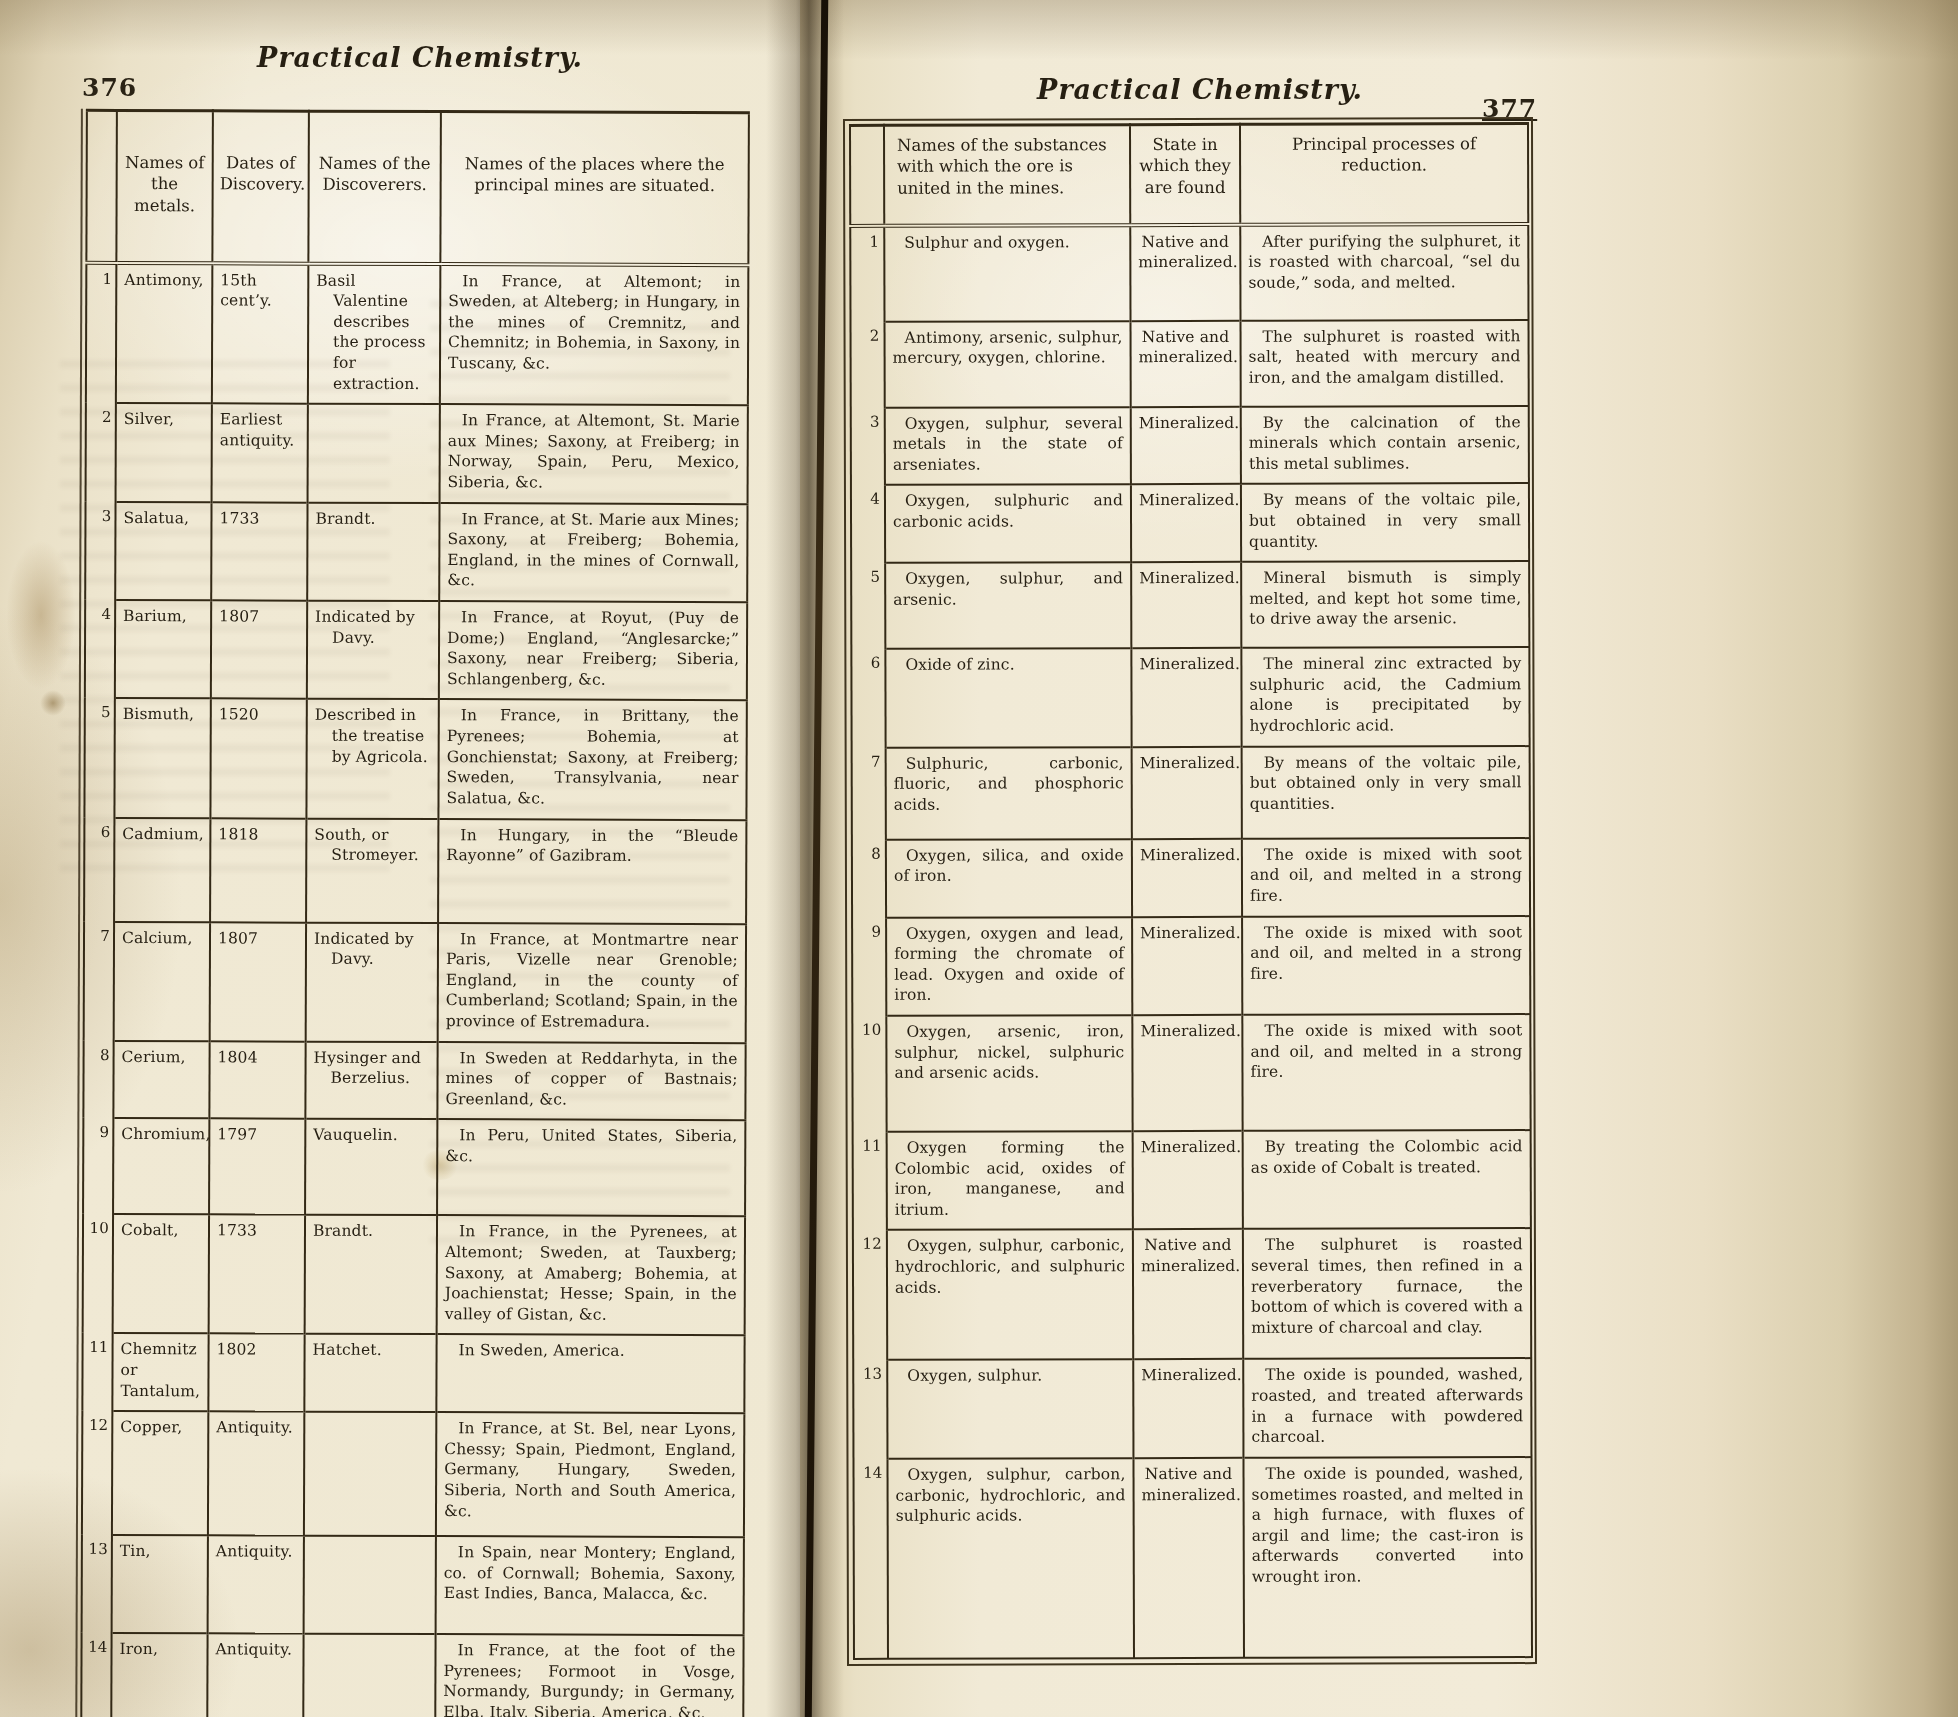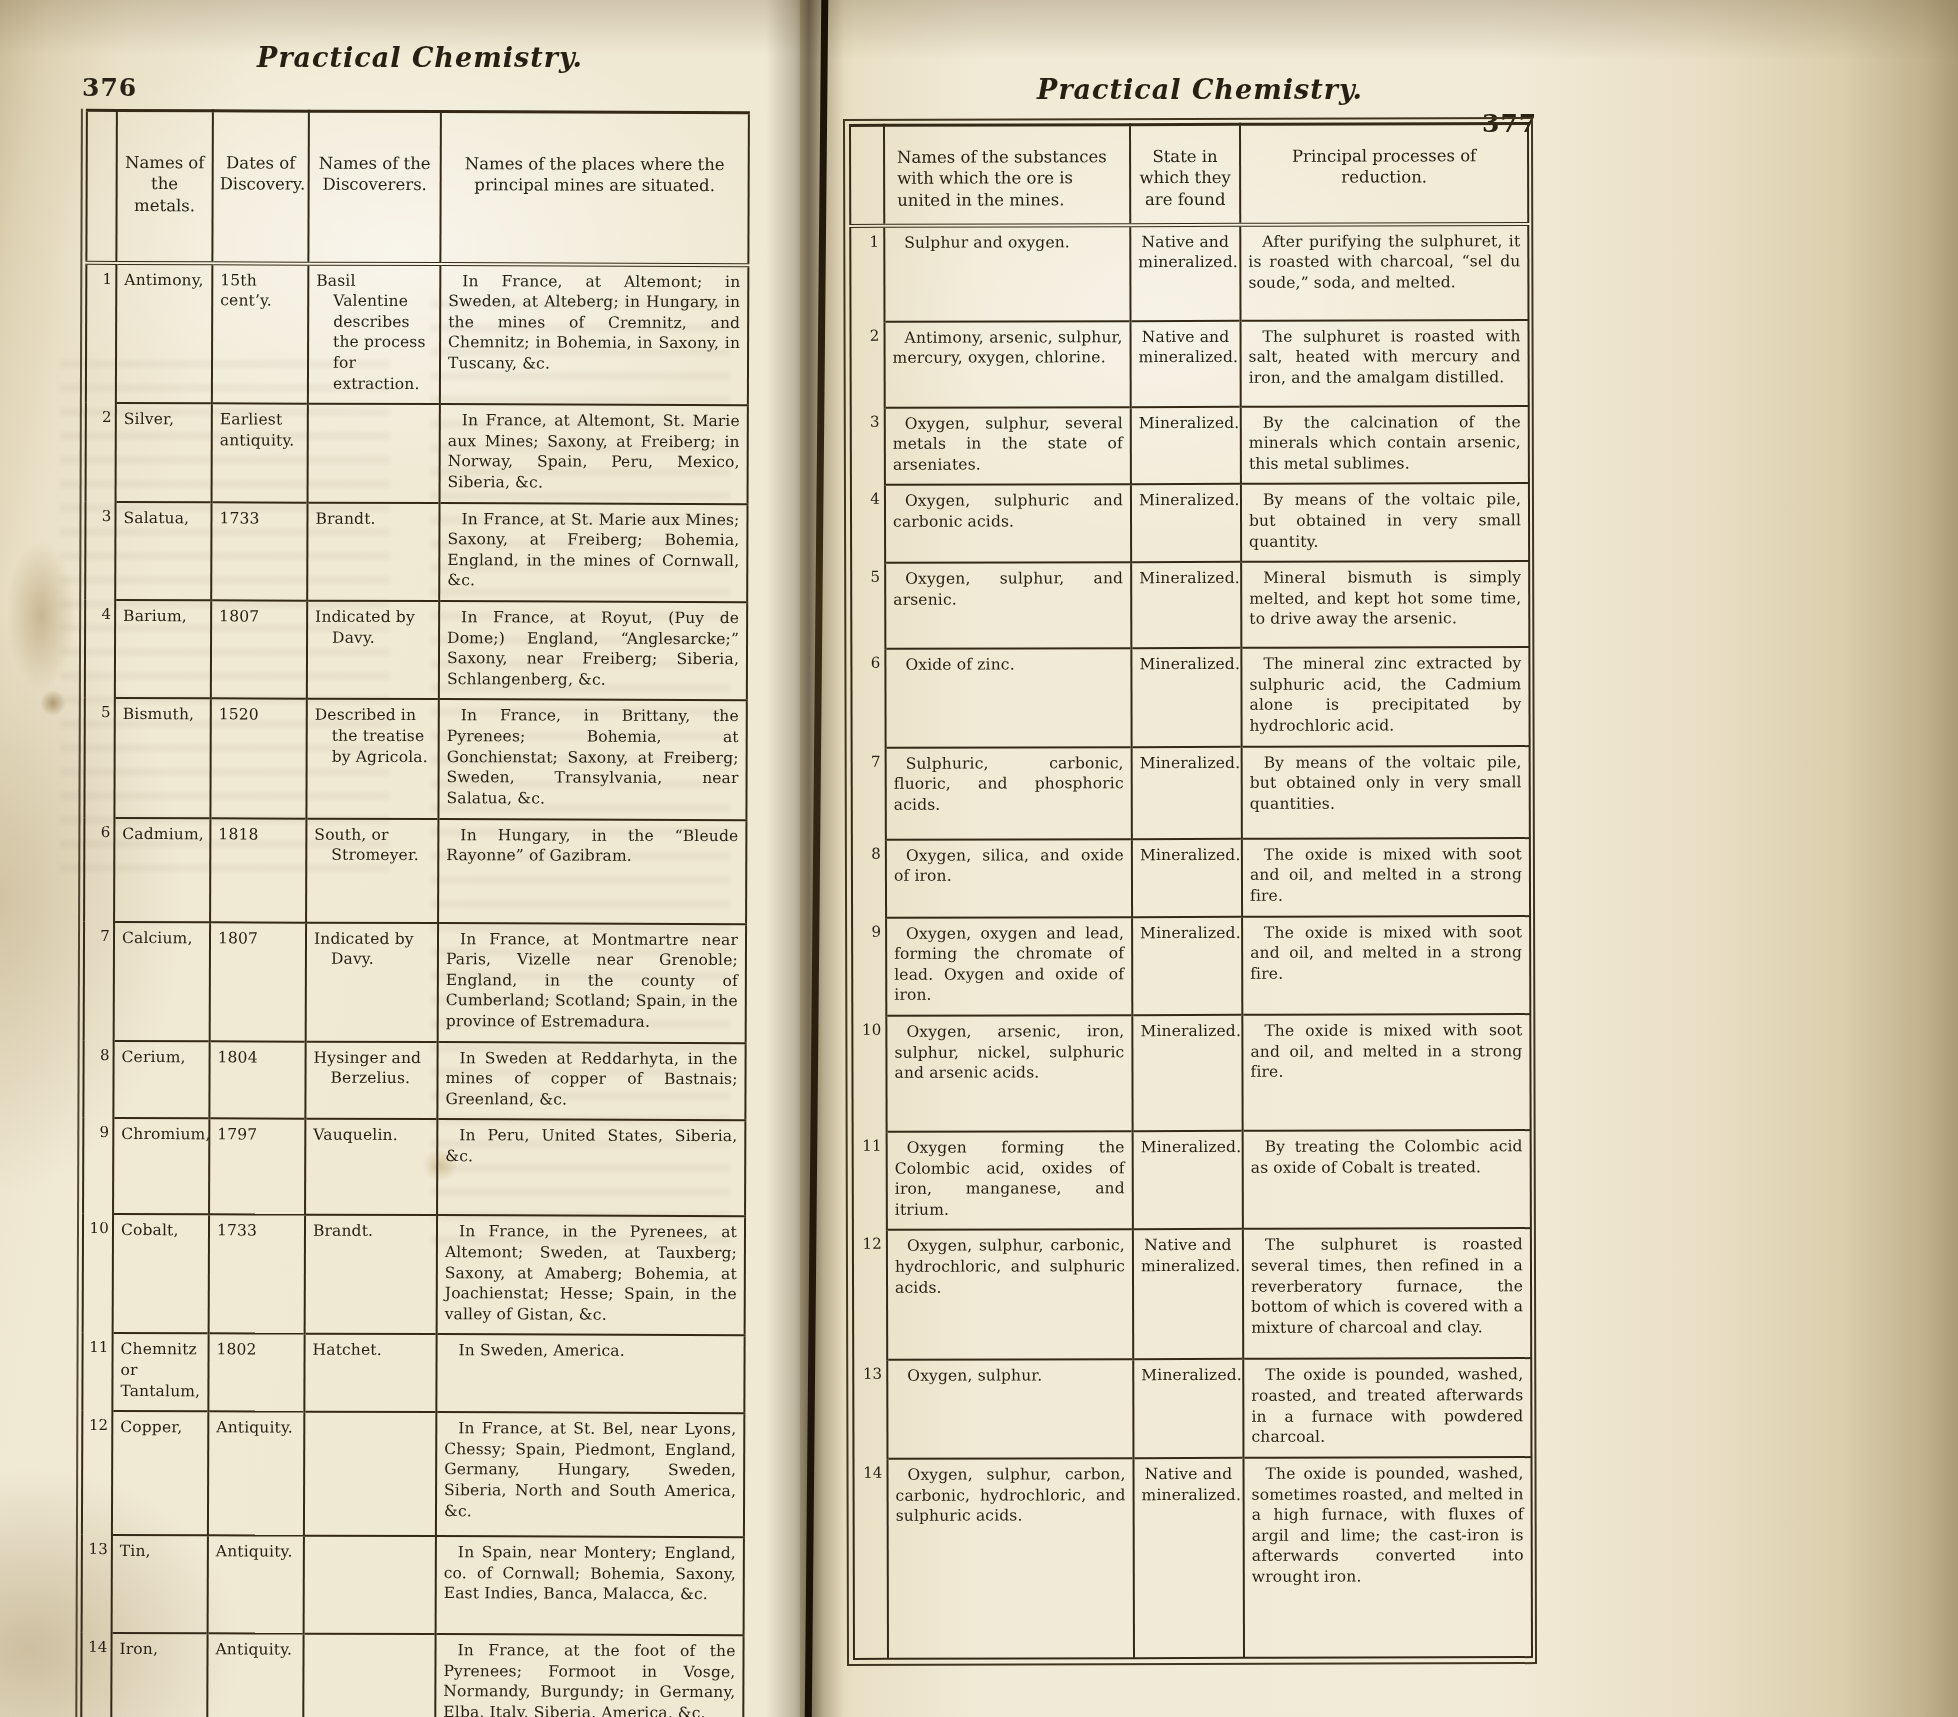--- a/index.html
+++ b/index.html
@@ -30,21 +30,21 @@
     position:absolute; left:766px; top:0; width:78px; height:100%; z-index:4; pointer-events:none;
     background:linear-gradient(90deg, rgba(60,45,22,0) 0, rgba(60,45,22,.28) 38%, rgba(33,23,9,.55) 55%, rgba(60,45,22,.22) 74%, rgba(60,45,22,0) 100%);
   }
   .gutter-line{
     position:absolute; left:813px; top:-12px; width:7px; height:1745px; z-index:5;
     background:linear-gradient(180deg,#160f06,#3a2c16 35%,#241a0c 70%,#170f05);
     transform:rotate(0.55deg); border-radius:3px; pointer-events:none;
   }
   .pagenum{ position:absolute; z-index:3; font-size:25px; font-weight:bold; color:#2a2315; letter-spacing:1px;margin-top:33px;}
   .pn-left{ left:82px; top:40px; }
-  .pn-right{ left:682px; top:76px; }
+  .pn-right{ left:682px; top:61px;text-decoration:underline; }
   .runhead{
     position:absolute; z-index:3; font-style:italic; font-weight:bold;
     font-size:27px; color:#261f12; letter-spacing:1px; text-align:center;
   }
   .rh-left{ left:120px; top:42px; width:600px; }
   .rh-right{ left:140px; top:74px; width:520px; }
 
   .tframe{ position:absolute; z-index:3; }
   .tf-left{ left:78px; top:110px; width:668px; transform:rotate(0.2deg);
             border-left:2px solid rgba(55,44,24,.85); padding-left:3px; }
@@ -87,21 +87,21 @@
   .left-table tbody tr:nth-child(13){height:98px} .left-table tbody tr:nth-child(14){height:140px}
 
   
   .right-table .c0{ width:34px; text-align:right; padding:5px 4px 0 0; font-size:15px; }
   .right-table .c1{ width:246px; }
   .right-table td.c1{ text-align:justify; text-indent:12px; }
   .right-table .c2{ width:110px; }
   .right-table td.c2{ text-align:center; }
   .right-table .c3{ width:288px; }
   .right-table td.c3{ text-align:justify; text-indent:14px; }
-  .right-table th{ height:100px; padding-top:20px; }
+  .right-table th{ height:100px; padding-top:8px; }
   .right-table th.c1{ text-align:left; padding-left:12px; }
   .right-table tbody tr:nth-child(1){height:96px}  .right-table tbody tr:nth-child(2){height:86px}
   .right-table tbody tr:nth-child(3){height:72px}  .right-table tbody tr:nth-child(4){height:74px}
   .right-table tbody tr:nth-child(5){height:86px}  .right-table tbody tr:nth-child(6){height:96px}
   .right-table tbody tr:nth-child(7){height:92px}  .right-table tbody tr:nth-child(8){height:78px}
   .right-table tbody tr:nth-child(9){height:78px}  .right-table tbody tr:nth-child(10){height:116px}
   .right-table tbody tr:nth-child(11){height:72px} .right-table tbody tr:nth-child(12){height:130px}
   .right-table tbody tr:nth-child(13){height:96px} .right-table tbody tr:nth-child(14){height:200px}
 
   .bleed{

